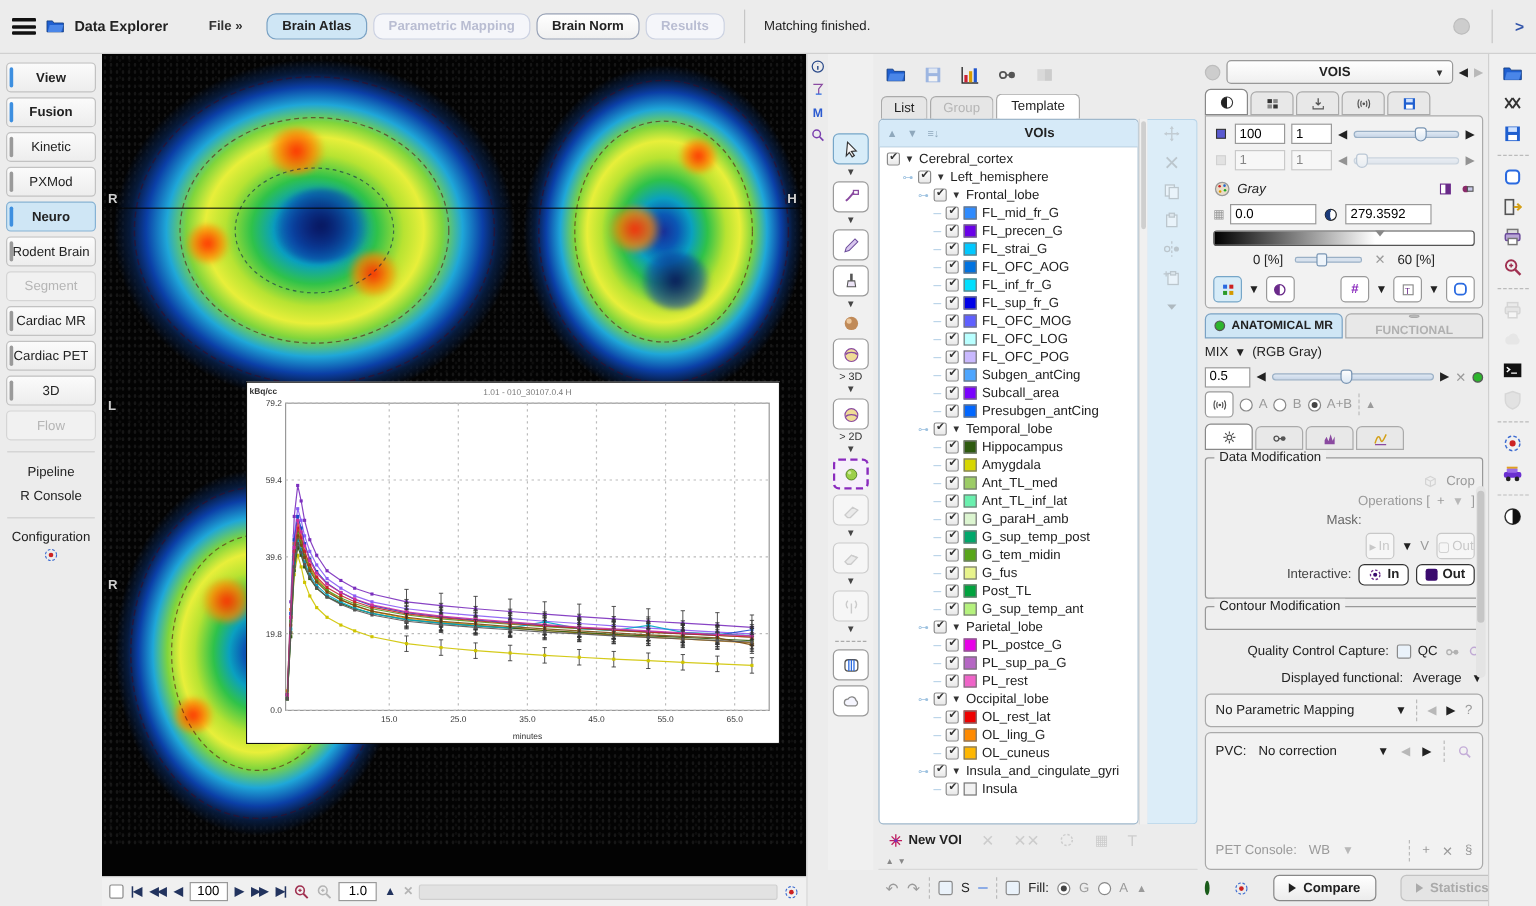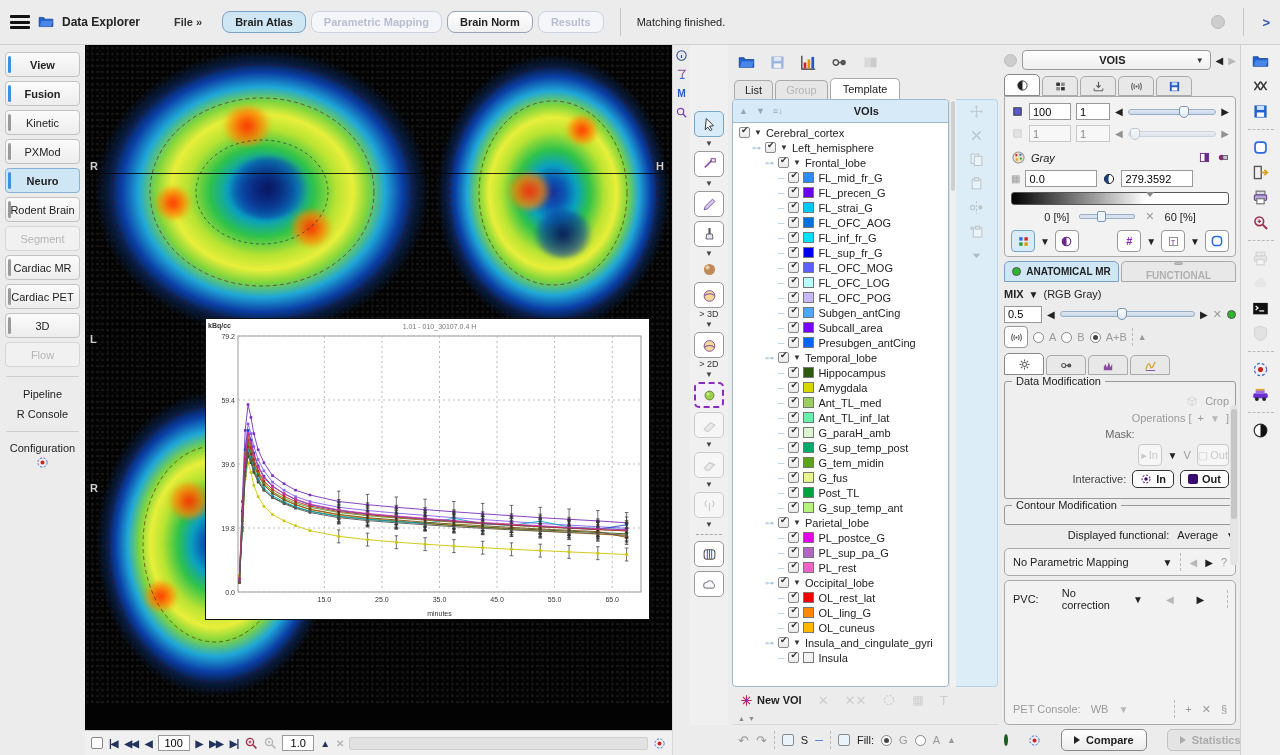--- a/index.html
+++ b/index.html
@@ -174,21 +174,21 @@
   .play.gray{border-left-color:#aaa;}
   #rscroll{position:absolute;right:2px;top:360px;width:8px;height:160px;background:#e4e4e4;border-radius:4px;}
   #rscroll .thumb{position:absolute;left:1px;right:1px;top:4px;height:110px;background:#c6c6c6;border-radius:4px;}
 
   
   #redge{left:1240px;top:45px;width:40px;height:710px;background:#f0f0f0;border-left:1px solid #d0d0d0;
     display:flex;flex-direction:column;align-items:center;padding-top:8px;gap:8px;}
   .redge-sep{width:26px;border-top:1px dashed #bbb;margin:1px 0;}
 
   .small{font-size:10px;}
-  .b{font-weight:bold;text-align:right;}
+  .b{font-weight:normal;text-align:right;}
 </style>
 </head>
 <body>
 
 <div id="app">
 
   <div id="header" class="abs">
     <div class="burger">
         <i></i>
         <i></i>
@@ -1848,37 +1848,55 @@
           <span style="width:10px;height:10px;background:#3a0a6e;border-radius:2px;display:inline-block;"></span>
           <span>Out</span>
           </span>
       </div>
     </div>
 
     <div class="fieldset" style="height:20px;padding:2px;">
       <span class="legend">Contour Modification</span>
     </div>
 
+    <div class="rrow" style="height:24px;justify-content:flex-end;margin-top:6px;gap:6px;">
+      <span>Quality Control Capture:</span>
+      <span class="qcck"></span>
+      <span>QC</span>
+      <span class="ico dis" id="qcLinkIcon">
+          <svg width="13" height="13" viewBox="0 0 14 14">
+            <circle cx="4" cy="7" r="2.2" fill="none" stroke="#555" stroke-width="1.2"></circle>
+            <circle cx="10" cy="7" r="2.2" fill="#555"></circle>
+            <path d="M6 7h2.4" stroke="#555" stroke-width="1.2"></path>
+          </svg>
+        </span>
+      <span class="ico dis" id="qcZoomIcon">
+          <svg width="13" height="13" viewBox="0 0 14 14">
+            <circle cx="6" cy="6" r="3.4" fill="none" stroke="#7a3fae" stroke-width="1.3"></circle>
+            <path d="M8.6 8.6L12 12" stroke="#7a3fae" stroke-width="1.5"></path>
+          </svg>
+        </span>
+    </div>
     <div class="rrow" style="height:20px;justify-content:flex-end;gap:8px;">
       <span>Displayed functional:</span>
       <span>Average</span>
       <span class="arrbtn">▼</span>
     </div>
 
     <div class="box rrow" style="height:28px;margin-top:3px;padding:0 8px;gap:8px;">
       <span style="flex:1;">No Parametric Mapping</span>
       <span class="arrbtn">▼</span>
       <span class="ftsep"></span>
       <span class="arrbtn dis">◀</span>
       <span class="arrbtn">▶</span>
       <span class="gray">?</span>
     </div>
 
     <div class="box" style="flex:1;margin-top:4px;padding:6px 8px;display:flex;flex-direction:column;">
-      <div class="rrow" style="gap:23px;">
+      <div class="rrow" style="gap:10px;">
         <span>PVC:</span>
         <span style="flex:1;">No correction</span>
         <span class="arrbtn">▼</span>
         <span class="arrbtn dis">◀</span>
         <span class="arrbtn">▶</span>
         <span class="ftsep"></span>
         <span class="ico dis" id="pvcZoomIcon">
             <svg width="13" height="13" viewBox="0 0 14 14">
               <circle cx="6" cy="6" r="3.4" fill="none" stroke="#7a3fae" stroke-width="1.3"></circle>
               <path d="M8.6 8.6L12 12" stroke="#7a3fae" stroke-width="1.5"></path>

